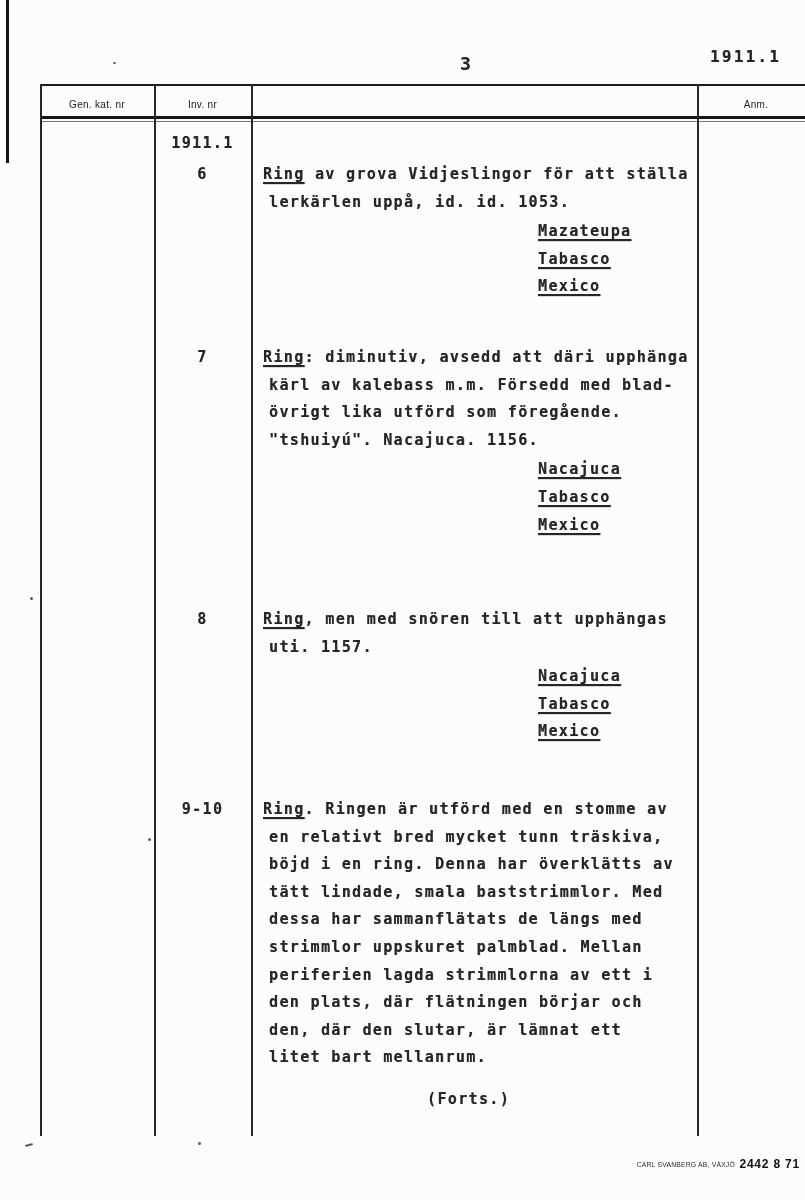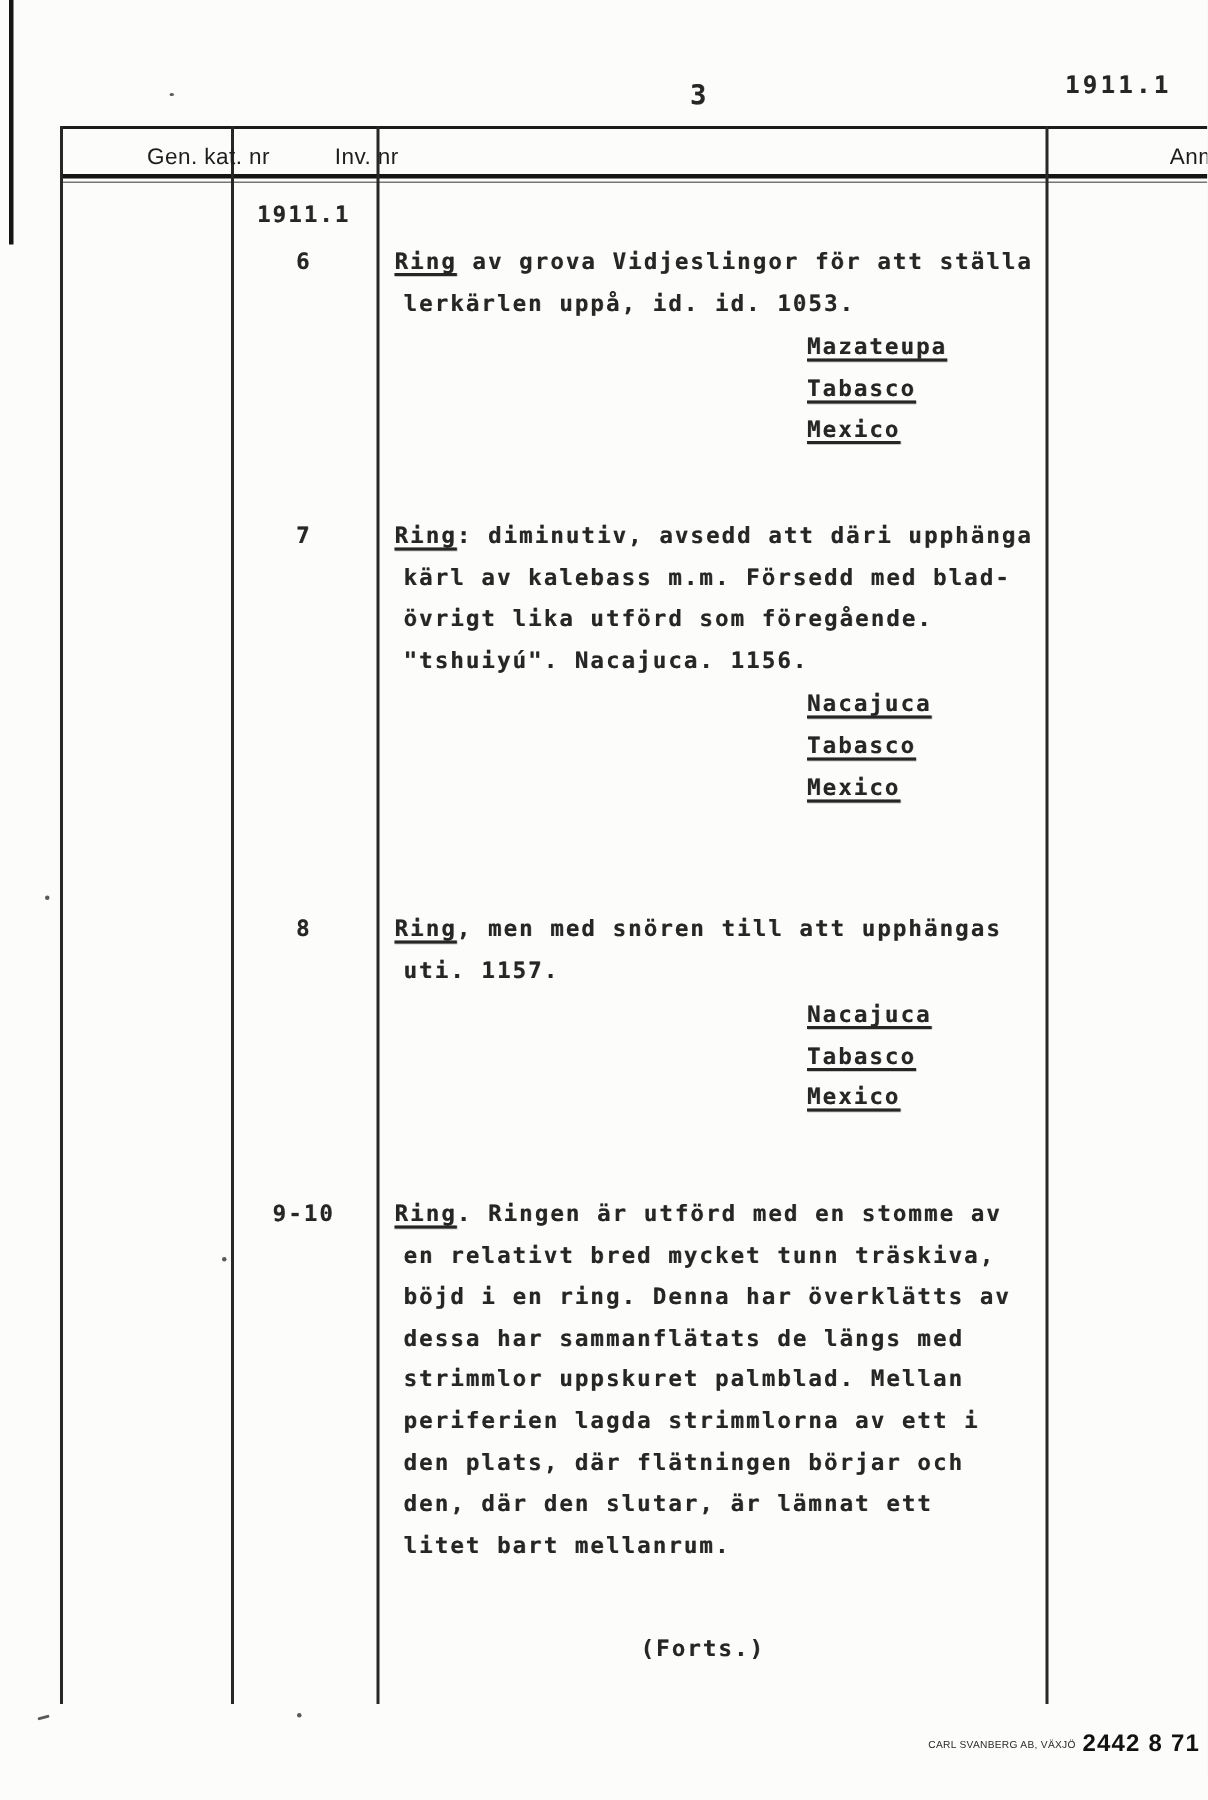--- a/index.html
+++ b/index.html
@@ -22,34 +22,33 @@
   .u{text-decoration:underline;text-decoration-thickness:1.6px;text-underline-offset:2.5px;}
   .entry{position:absolute;left:0;width:805px;}
   .inv{position:absolute;left:154px;width:97px;text-align:center;line-height:27.6px;}
   .txt{position:absolute;left:263px;width:440px;}
   .places{margin-left:275px;margin-top:2px;}
   
   .hline,.vline{position:absolute;background:#1c1c1c;}
   
   .formlabel{
     position:absolute;top:93px;height:24px;line-height:24px;text-align:center;
-    font-family:"Liberation Sans",sans-serif;font-size:15px;color:#1d1d1d;
+    font-family:"Liberation Sans",sans-serif;font-size:10px;color:#1d1d1d;
     letter-spacing:0.3px;
-    padding-left:42px;
   }
   .pageno{position:absolute;left:460px;top:53px;font-size:18px;}
   .docno{position:absolute;left:710px;top:47px;font-size:16px;letter-spacing:2.2px;}
   .invyear{position:absolute;left:154px;top:134px;width:97px;text-align:center;}
   .forts{position:absolute;left:427px;top:1090px;}
   .imprint{
     position:absolute;left:545px;top:1154px;width:255px;text-align:right;
     font-family:"Liberation Sans",sans-serif;color:#2a2a2a;white-space:nowrap;
   }
   .imprint .small{font-size:6.8px;letter-spacing:0.2px;vertical-align:1.5px;}
-  .imprint .code{font-size:16px;font-weight:bold;color:#111;letter-spacing:0.8px;}
+  .imprint .code{font-size:12px;font-weight:bold;color:#111;letter-spacing:0.8px;}
   .speck{position:absolute;background:#5a5a5a;border-radius:50%;}
 </style>
 </head>
 <body>
 
 <div class="page">
 
   <div style="position:absolute;left:6px;top:0;width:3px;height:163px;background:#141414;"></div>
   <div class="speck" style="left:30px;top:597px;width:3px;height:3px;"></div>
   <div class="speck" style="left:148px;top:838px;width:3px;height:3px;"></div>
@@ -114,20 +113,21 @@
       </div>
     </div>
   </div>
 
   <div class="entry tw" style="top:796px;">
     <div class="inv">9-10</div>
     <div class="txt">
       <div class="tl"><span class="u">Ring</span><span>. Ringen är utförd med en stomme av</span></div>
       <div class="tl cont">en relativt bred mycket tunn träskiva,</div>
       <div class="tl cont">böjd i en ring. Denna har överklätts av</div>
+      <div class="tl cont">tätt lindade, smala baststrimmlor. Med</div>
       <div class="tl cont">dessa har sammanflätats de längs med</div>
       <div class="tl cont">strimmlor uppskuret palmblad. Mellan</div>
       <div class="tl cont">periferien lagda strimmlorna av ett i</div>
       <div class="tl cont">den plats, där flätningen börjar och</div>
       <div class="tl cont">den, där den slutar, är lämnat ett</div>
       <div class="tl cont">litet bart mellanrum.</div>
     </div>
   </div>
 
   <div class="tw forts">(Forts.)</div>

